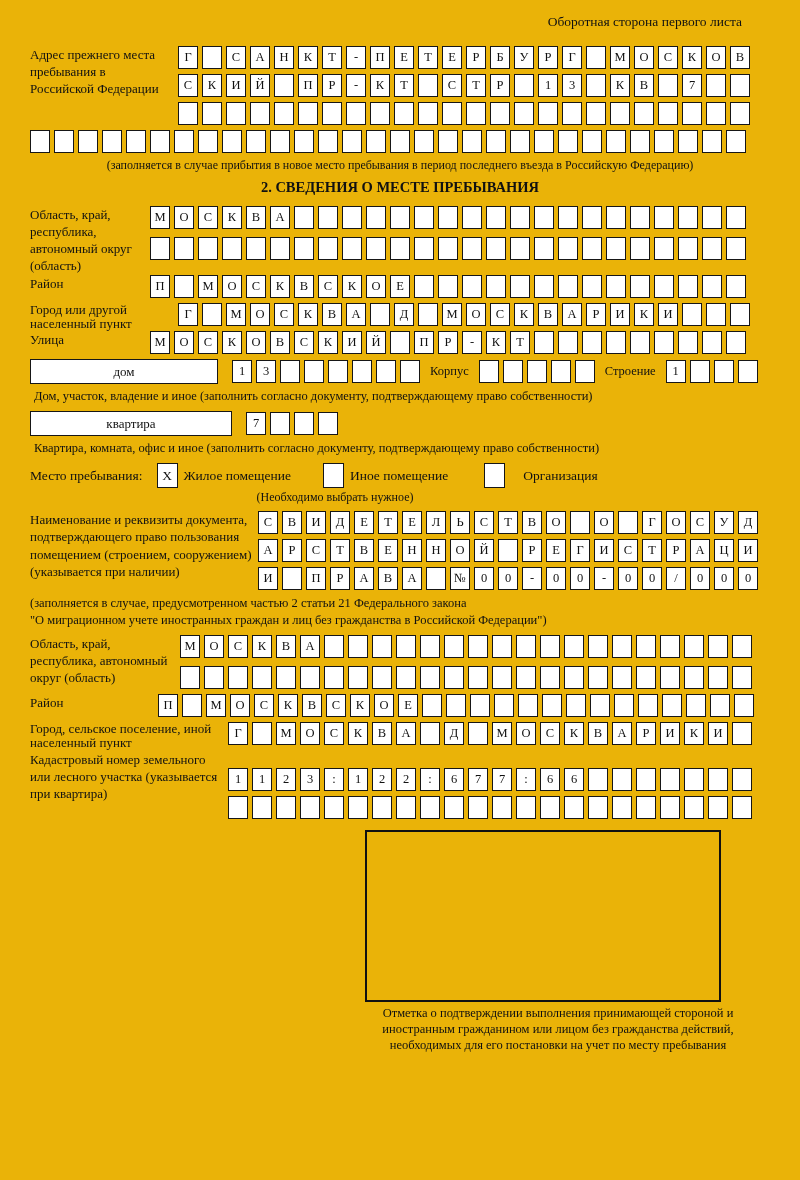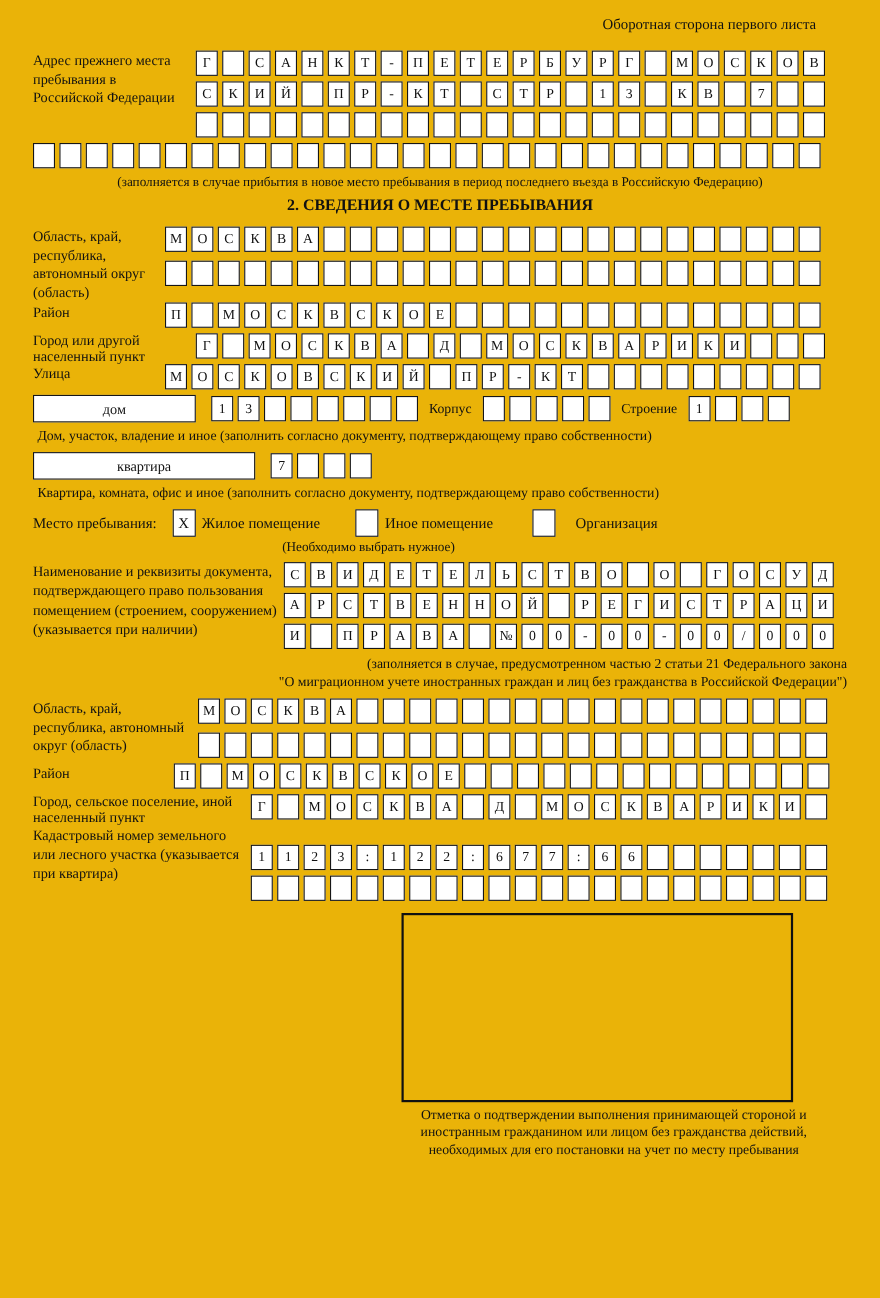--- a/index.html
+++ b/index.html
@@ -18,31 +18,31 @@
   .w128 { width:128px; } .w198 { width:198px; } .w228 { width:228px; }
 
   .caption { font-size:12px; text-align:center; margin:2px 0 6px 0; }
   .caption-left { font-size:12.5px; margin:1px 0 7px 4px; }
   .sec-title { font-size:14.5px; font-weight:bold; text-align:center; margin:6px 0 10px 0; }
   .sub-title { font-size:13.5px; font-weight:bold; text-align:center; margin:10px 0 8px 0; }
 
   .inline-row { display:flex; align-items:center; margin-bottom:5px; }
   .box-label { border:1.6px solid #161616; height:25px; display:flex; align-items:center;
                justify-content:center; font-size:13px; background:#fff; flex:0 0 auto; }
-  .lbl-dom { width:148px; margin-right:14px; }
+  .lbl-dom { width:188px; margin-right:14px; }
   .lbl-kv { width:202px; margin-right:14px; }
   .small-cap { font-size:12.5px; margin:0 10px; }
 
   .chk { flex:0 0 auto; width:21px; height:25px; border:1.6px solid #161616; display:flex;
          align-items:center; justify-content:center; font-size:13.5px; background:#fff; }
   .stay-row { display:flex; align-items:center; font-size:13.5px; margin-top:4px; }
   .stay-row .opt-label { margin:0 6px; }
 
   .doc-rows { padding-top:0; }
-  .center-cap { font-size:12.5px; text-align:right; line-height:1.35; }
+  .center-cap { font-size:12.5px; text-align:left; line-height:1.35; }
 
   .stamp-box { width:356px; height:172px; border:2px solid #111; margin-left:335px; margin-top:6px; }
   .stamp-cap { width:420px; margin-left:318px; margin-top:3px; text-align:center;
                font-size:12.5px; line-height:1.3; }
   .mb2{margin-bottom:2px;} .mt6{margin-top:6px;}
 </style>
 </head>
 <body>
 
 <div class="page">

